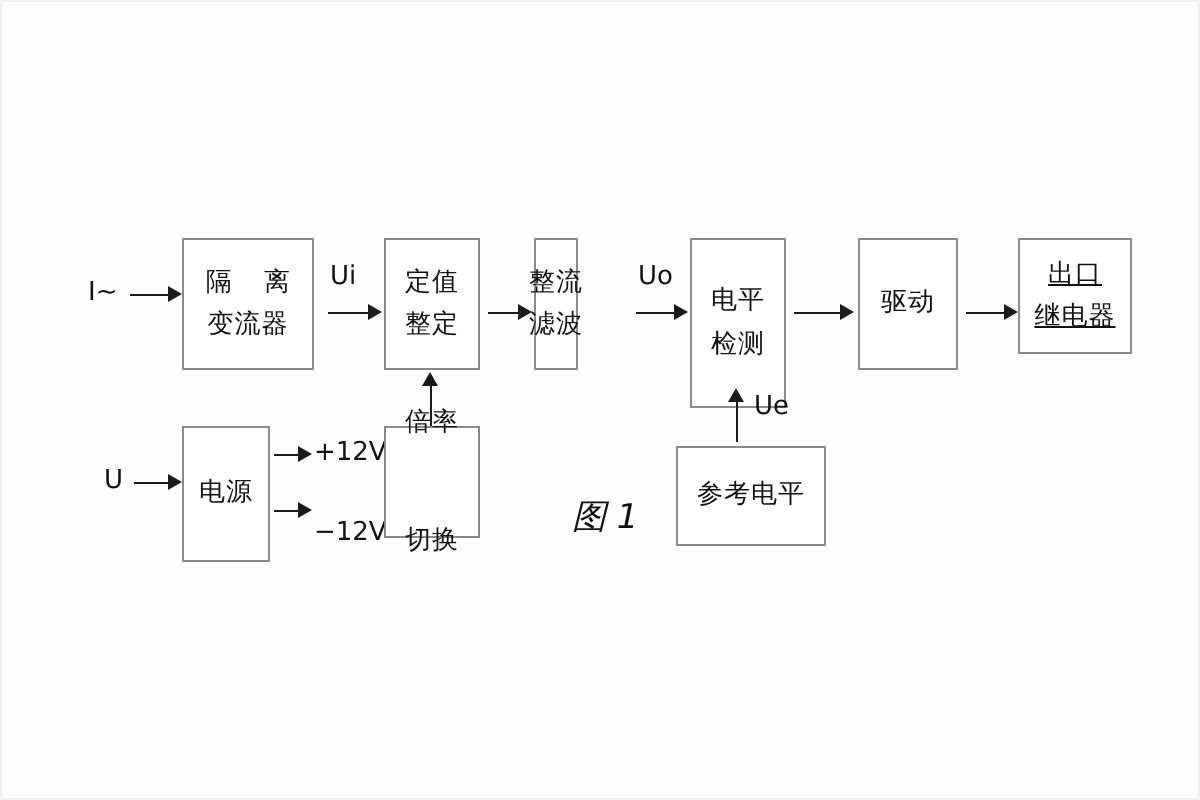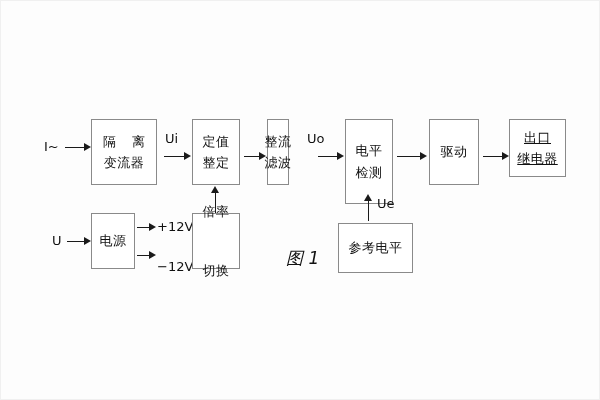--- a/index.html
+++ b/index.html
@@ -100,21 +100,21 @@
   </div>
 
   <div class="hline" style="left:243px; top:155px; width:16px;"></div>
   <div class="arrow-r" style="left:258px; top:151px;"></div>
 
   <div class="box" style="left:266px; top:118px; width:22px; height:66px;">
     <span class="ln">整流</span>
     <span class="ln">滤波</span>
   </div>
 
-  <div class="lbl" style="left:306px; top:131px;">Uo</div>
+  <div class="lbl" style="left:318px; top:131px;">Uo</div>
   <div class="hline" style="left:317px; top:155px; width:20px;"></div>
   <div class="arrow-r" style="left:336px; top:151px;"></div>
 
   <div class="box" style="left:344px; top:118px; width:48px; height:85px;">
     <span class="ln">电平</span>
     <span class="ln">检测</span>
   </div>
 
   <div class="hline" style="left:396px; top:155px; width:24px;"></div>
   <div class="arrow-r" style="left:419px; top:151px;"></div>
@@ -128,21 +128,21 @@
 
   <div class="box" style="left:508px; top:118px; width:57px; height:58px;text-decoration:underline;">
     <span class="ln">出口</span>
     <span class="ln">继电器</span>
   </div>
 
   <div class="lbl" style="left:51px; top:233px;">U</div>
   <div class="hline" style="left:66px; top:240px; width:18px;"></div>
   <div class="arrow-r" style="left:83px; top:236px;"></div>
 
-  <div class="box" style="left:90px; top:212px; width:44px; height:56px;">
+  <div class="box" style="left:90px; top:212px; width:44px; height:68px;">
     <span class="ln">电源</span>
   </div>
 
   <div class="hline" style="left:136px; top:226px; width:14px;"></div>
   <div class="arrow-r" style="left:148px; top:222px;"></div>
   <div class="lbl" style="left:156px; top:219px;">+12V</div>
 
   <div class="hline" style="left:136px; top:254px; width:14px;"></div>
   <div class="arrow-r" style="left:148px; top:250px;"></div>
   <div class="lbl" style="left:156px; top:247px;margin-top:12px;">−12V</div>

